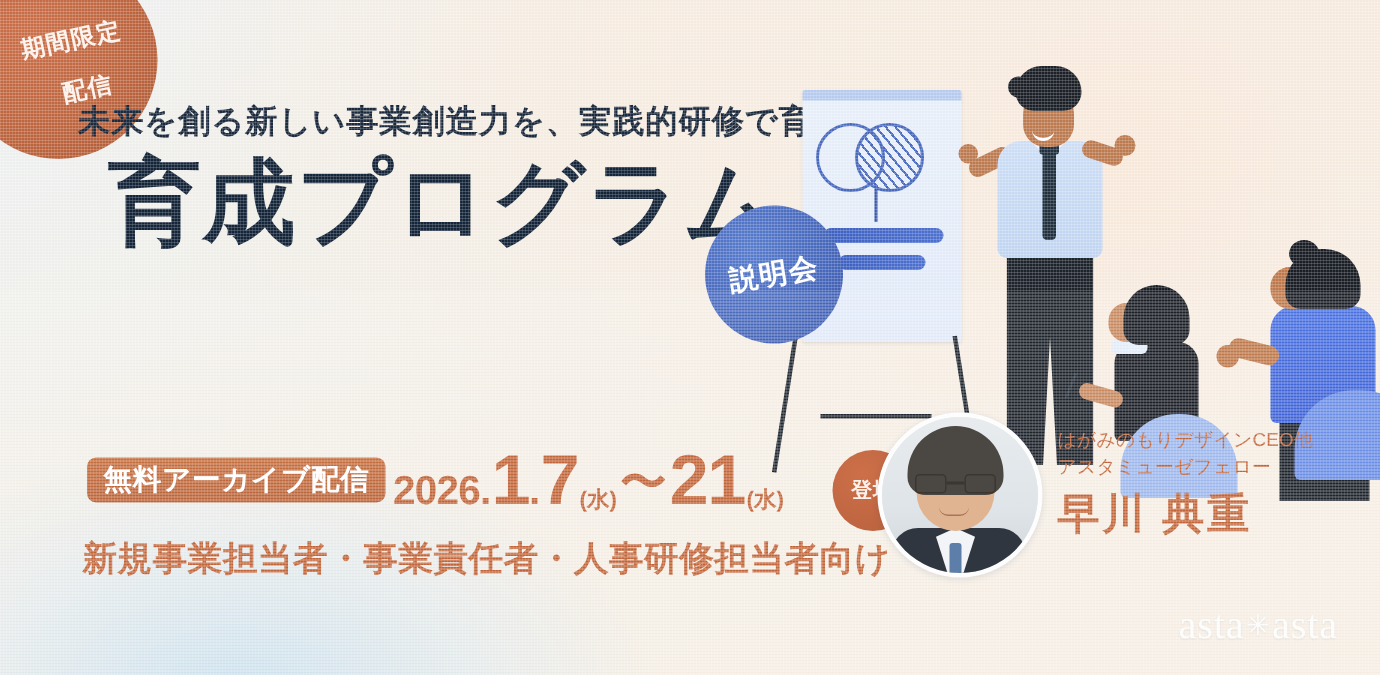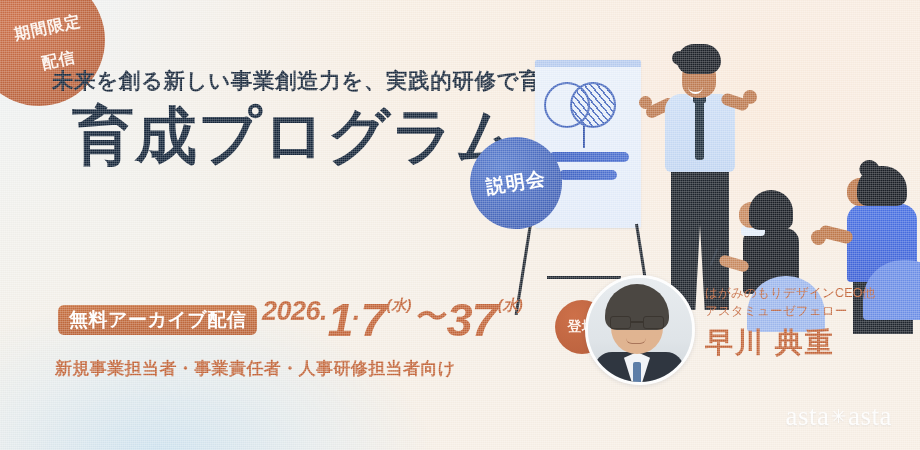--- a/index.html
+++ b/index.html
@@ -130,30 +130,30 @@
   .chair2{position:absolute;left:28px;top:94px;width:84px;height:60px;background:#6d8fe8;border-radius:40px 40px 4px 4px;}
 
   
   .free-badge{
     position:absolute;left:58px;top:305px;height:30px;padding:0 11px;border-radius:6px;
     background:linear-gradient(180deg,#c8703f,#bc653a);
     display:flex;align-items:center;
   }
   .free-badge span{color:#fff;font-size:19px;font-weight:700;letter-spacing:.5px;}
 
-  .date-row{position:absolute;left:262px;top:296px;display:flex;align-items:flex-start;color:#c4663a;white-space:nowrap;font-style:italic;}
+  .date-row{position:absolute;left:262px;top:296px;display:flex;align-items:flex-end;color:#c4663a;white-space:nowrap;}
   .d-year{font-size:27px;font-weight:700;letter-spacing:-.5px;}
   .d-dot{font-size:27px;font-weight:700;}
   .d-big{font-size:47px;font-weight:700;letter-spacing:-1px;line-height:1;}
   .d-small{font-size:15px;font-weight:700;margin-left:1px;}
   .d-tilde{font-size:31px;font-weight:700;margin:0 2px;}
 
   .target-line{
     position:absolute;left:55px;top:357px;
-    font-size:17px;font-weight:700;color:#c4663a;letter-spacing:.4px;white-space:nowrap;
+    font-size:23px;font-weight:700;color:#c4663a;letter-spacing:.4px;white-space:nowrap;
   }
 
   
   .speaker{position:absolute;left:555px;top:276px;}
   .sp-badge{
     position:absolute;left:0;top:24px;width:54px;height:54px;border-radius:50%;
     background:radial-gradient(70% 70% at 36% 30%,#cd7049,#bd6440);
     display:flex;align-items:center;justify-content:center;z-index:1;
   }
   .sp-badge span{color:#fdf2eb;font-size:14px;font-weight:700;letter-spacing:.5px;}
@@ -267,21 +267,21 @@
   </div>
 
   <div class="date-row">
     <span class="d-year">2026</span>
     <span class="d-dot">.</span>
     <span class="d-big">1</span>
     <span class="d-dot">.</span>
     <span class="d-big">7</span>
     <span class="d-small">(水)</span>
     <span class="d-tilde">〜</span>
-    <span class="d-big">37</span>
+    <span class="d-big">21</span>
     <span class="d-small">(水)</span>
   </div>
 
   <div class="target-line">新規事業担当者・事業責任者・人事研修担当者向け</div>
 
   <div class="speaker">
     <div class="sp-badge">
       <span>登壇</span>
     </div>
     <div class="sp-photo">

